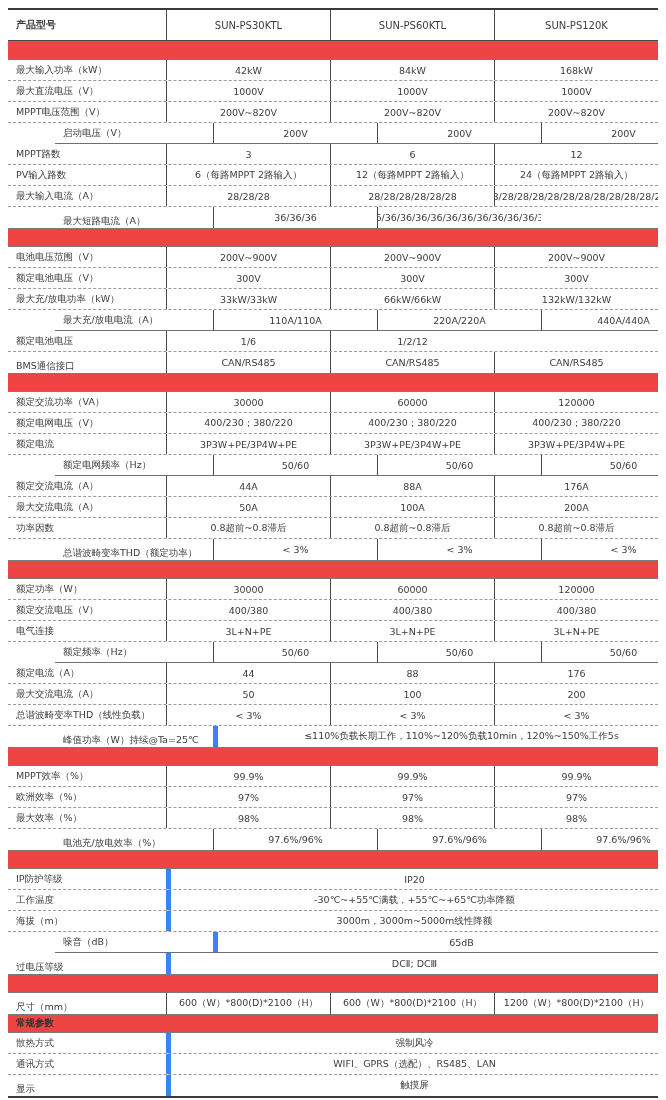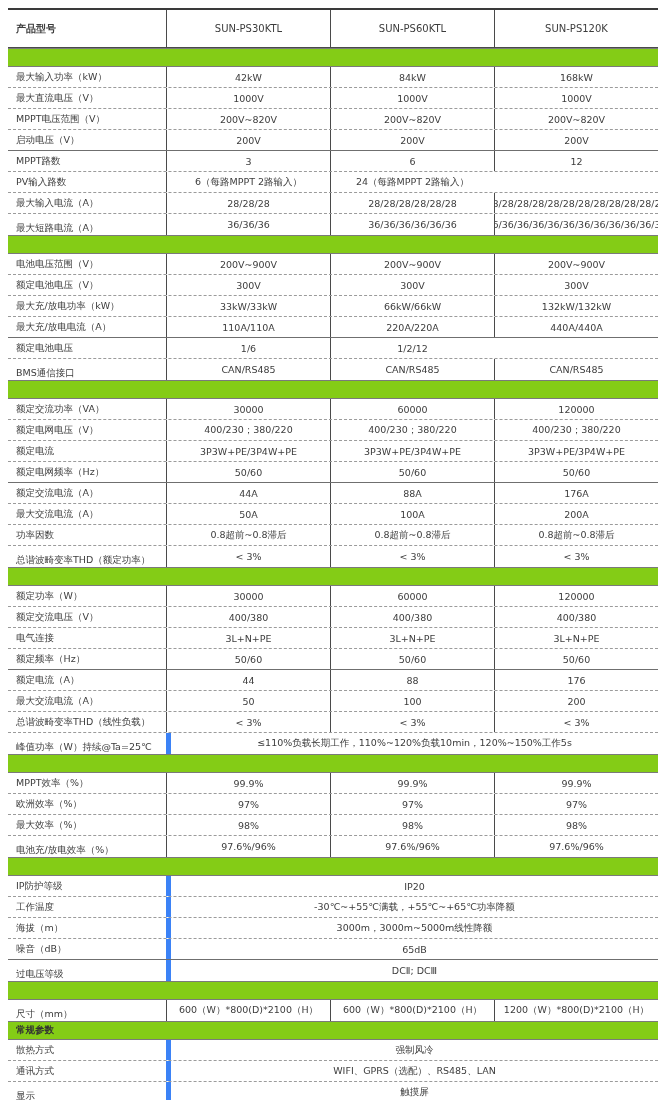--- a/index.html
+++ b/index.html
@@ -1,32 +1,32 @@
 <!DOCTYPE html>
 <html><head>
 <meta charset="utf-8">
 <style>
   html,body{margin:0;padding:0;background:#ffffff;}
   body{font-family:"DejaVu Sans","Liberation Sans",sans-serif;color:#3c3c3c;}
   .sheet{width:650px;margin:8px auto 0 8px;}
   
-  .thead{display:flex;align-items:center;height:40px;border-top:2px solid #3a3a3a;border-bottom:1px solid #4a4a4a;box-sizing:border-box;}
+  .thead{display:flex;align-items:center;height:33px;border-top:2px solid #3a3a3a;border-bottom:1px solid #4a4a4a;box-sizing:border-box;}
   .thead .label-cell{font-weight:bold;font-size:10px;}
   .thead .val-cell{font-size:10px;}
   
   .cell{box-sizing:border-box;overflow:hidden;white-space:nowrap;}
   .label-cell{width:158px;padding-left:8px;text-align:left;flex:0 0 auto;}
   .val-cell{width:164px;text-align:center;border-left:1px solid #4a4a4a;flex:0 0 auto;height:100%;display:flex;align-items:center;justify-content:center;}
   .span-cell{width:492px;text-align:center;border-left:5px solid #3b82f6;flex:0 0 auto;height:100%;display:flex;align-items:center;justify-content:center;}
   
   .row{display:flex;align-items:center;height:21px;font-size:9.5px;border-bottom:1px dashed #9b9b9b;box-sizing:border-box;}
-  .rows .row:nth-child(4n){border-bottom-style:solid;border-bottom-color:#6f6f6f;}
+  .rows .row:nth-child(4n){border-bottom-style:solid;border-bottom-color:#6f6f6f;margin-left:47px;}
   .rows .row:last-child{border-bottom:none;align-items:flex-end;}
   
-  .band{height:19px;background:#84cc16;border-top:1px solid #7a7a7a;border-bottom:1px solid #7a7a7a;display:flex;align-items:center;padding-left:8px;font-size:9.5px;font-weight:bold;color:#333;box-sizing:border-box;}
+  .band{height:19px;background:#ef4444;border-top:1px solid #7a7a7a;border-bottom:1px solid #7a7a7a;display:flex;align-items:center;padding-left:8px;font-size:9.5px;font-weight:bold;color:#333;box-sizing:border-box;}
   .section:last-child .rows{border-bottom:2px solid #3a3a3a;}
 </style>
 </head>
 <body>
 
 <div class="sheet">
   <div class="thead">
     <div class="cell label-cell">产品型号</div>
     <div class="cell val-cell">SUN-PS30KTL</div>
     <div class="cell val-cell">SUN-PS60KTL</div>
@@ -62,32 +62,32 @@
           </div>
           <div class="row">
             <div class="cell label-cell">MPPT路数</div>
             <div class="cell val-cell">3</div>
             <div class="cell val-cell">6</div>
             <div class="cell val-cell">12</div>
           </div>
           <div class="row">
             <div class="cell label-cell">PV输入路数</div>
             <div class="cell val-cell">6（每路MPPT 2路输入）</div>
+            <div class="cell val-cell">12（每路MPPT 2路输入）</div>
             <div class="cell val-cell">24（每路MPPT 2路输入）</div>
           </div>
           <div class="row">
             <div class="cell label-cell">最大输入电流（A）</div>
             <div class="cell val-cell">28/28/28</div>
             <div class="cell val-cell">28/28/28/28/28/28</div>
             <div class="cell val-cell">28/28/28/28/28/28/28/28/28/28/28/28</div>
           </div>
           <div class="row">
             <div class="cell label-cell">最大短路电流（A）</div>
             <div class="cell val-cell">36/36/36</div>
-            <div class="cell val-cell">36/36/36/36/36/36</div>
             <div class="cell val-cell">36/36/36/36/36/36/36/36/36/36/36/36</div>
           </div>
         </div>
       </div>
       <div class="section">
         <div class="band"></div>
         <div class="rows">
           <div class="row">
             <div class="cell label-cell">电池电压范围（V）</div>
             <div class="cell val-cell">200V~900V</div>

